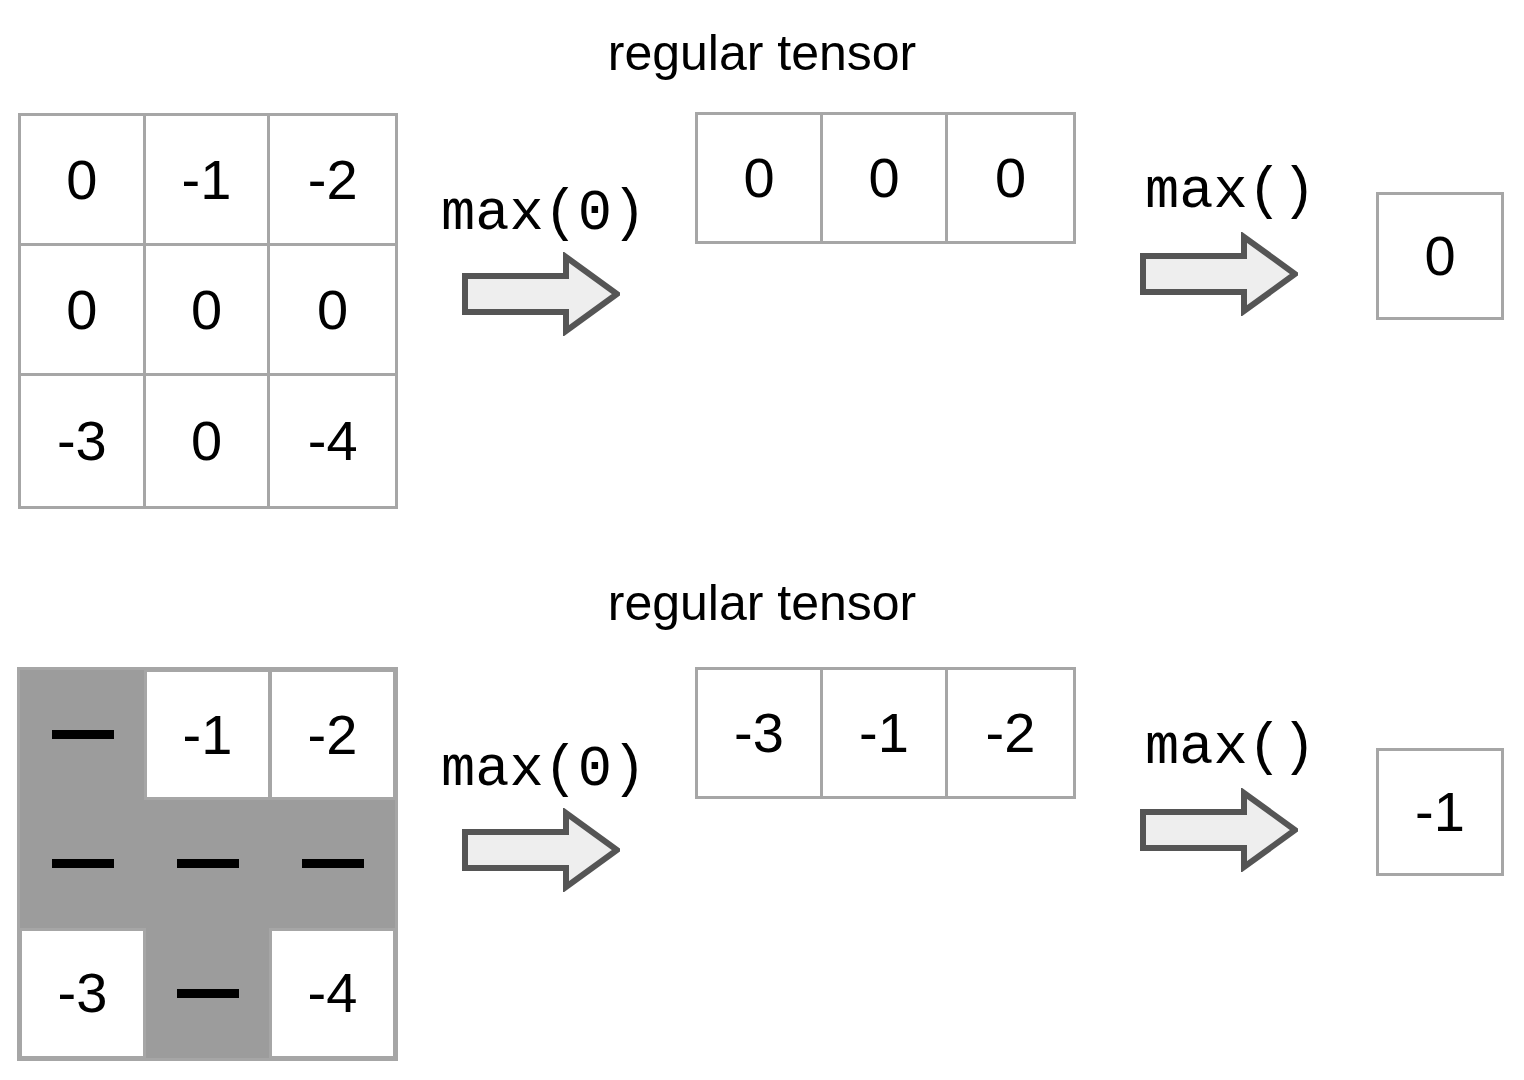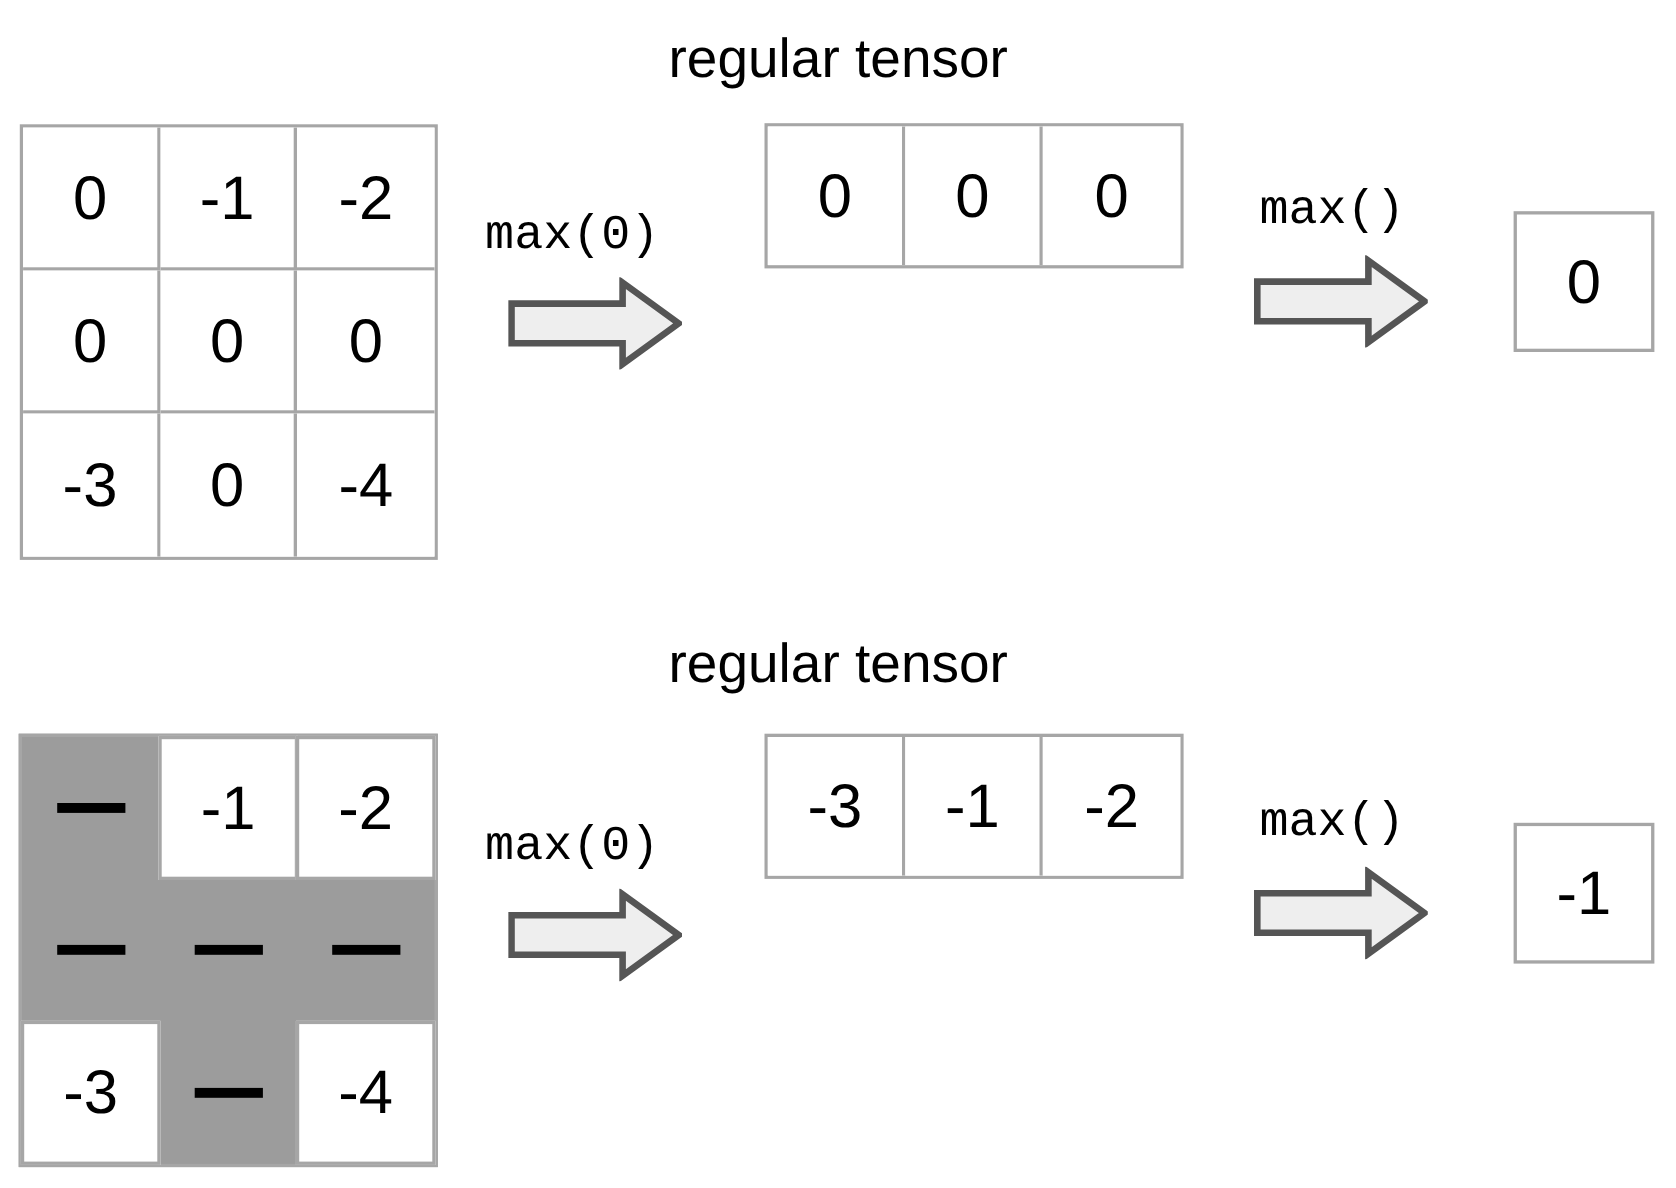--- a/index.html
+++ b/index.html
@@ -149,21 +149,21 @@
     line-height: 1;
     color: #000000;
   }
   #result-regular { left: 1376px; top: 192px; width: 128px; height: 128px; }
   #result-masked  { left: 1376px; top: 748px; width: 128px; height: 128px; }
 
   
   .oplabel {
     position: absolute;
     font-family: "Liberation Mono", "DejaVu Sans Mono", monospace;
-    font-size: 44px;
+    font-size: 57px;
     line-height: 44px;
     color: #000000;
     white-space: nowrap;
     letter-spacing: 0px;
   }
   #op-r1 { left: 441px; top: 192px; }
   #op-r2 { left: 1145px; top: 170px; }
   #op-m1 { left: 441px; top: 748px; }
   #op-m2 { left: 1145px; top: 726px; }
 

